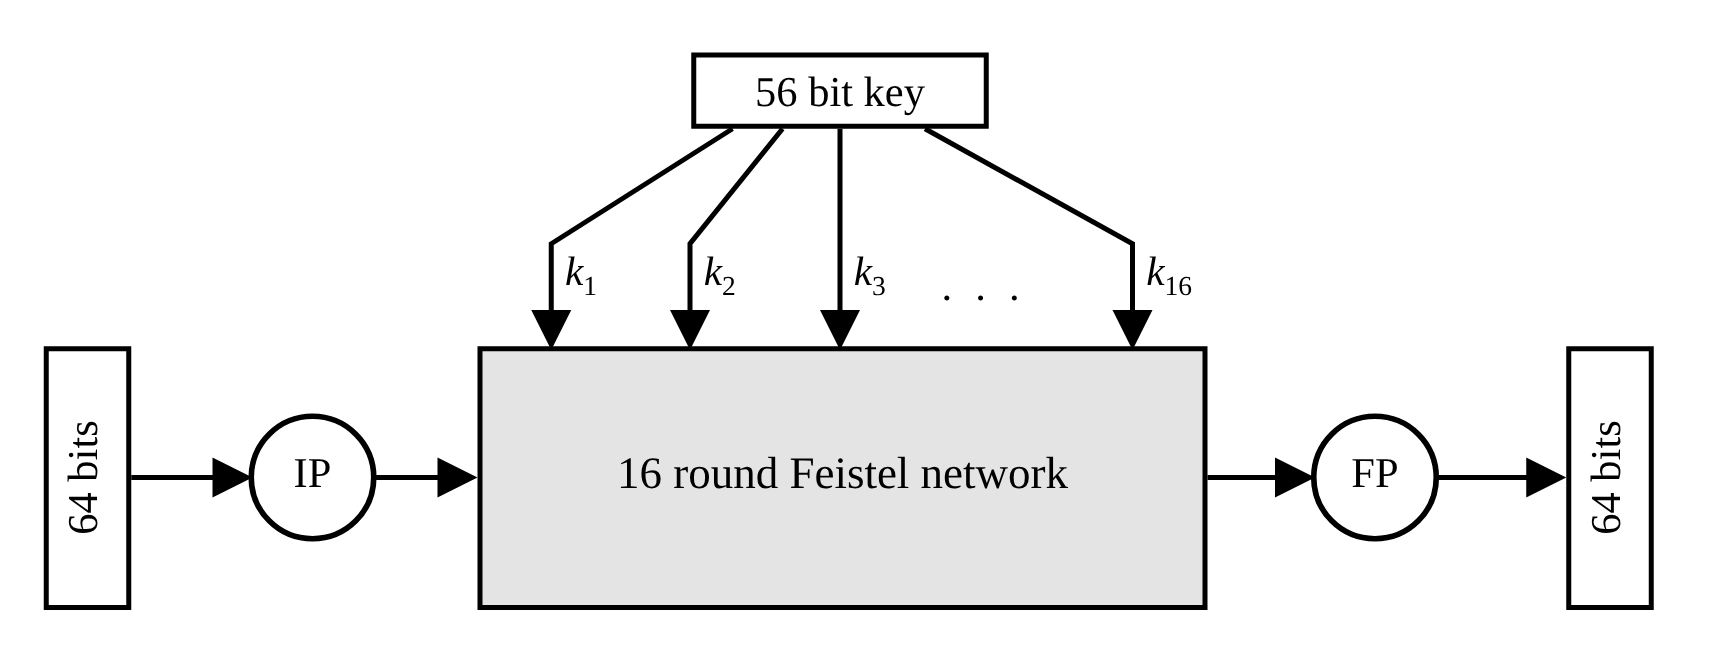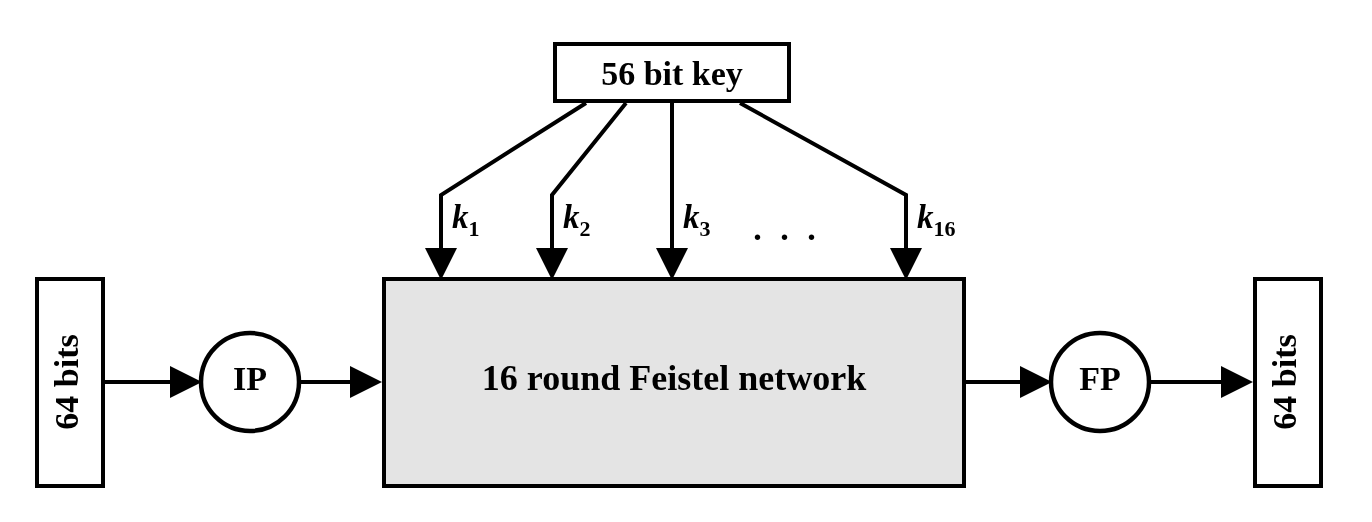--- a/index.html
+++ b/index.html
@@ -11,21 +11,20 @@
     width: 1372px;
     height: 522px;
     overflow: hidden;
     font-family: "Liberation Serif", serif;
   }
   #diagram-root {
     position: relative;
     width: 1372px;
     height: 522px;
     background: #ffffff;
-    font-weight: bold;
   }
   svg.canvas {
     position: absolute;
     top: 0;
     left: 0;
     width: 1372px;
     height: 522px;
     display: block;
   }
   .node-box {

